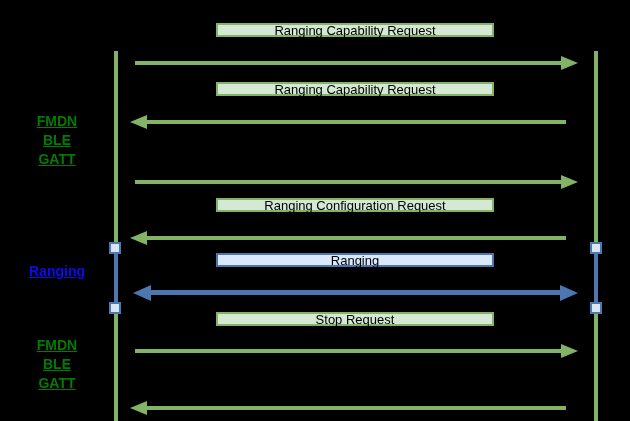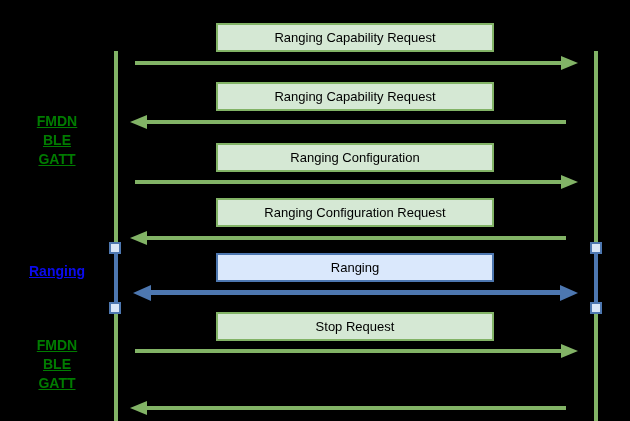--- a/index.html
+++ b/index.html
@@ -23,21 +23,21 @@
   .lifeline.left{left:114px;}
   .lifeline.right{left:594px;}
   .lifeline-blue{position:absolute;top:254px;width:4px;height:48px;background:var(--blue-stroke);}
   .lifeline-blue.left{left:114px;}
   .lifeline-blue.right{left:594px;}
   .activation{position:absolute;width:12px;height:12px;box-sizing:border-box;
     border:2px solid var(--blue-stroke);background:#d9e6f7;}
   .act-l{left:109px;} .act-r{left:590px;}
   .act-top{top:242px;} .act-bot{top:302px;}
   
-  .box{position:absolute;left:216px;width:278px;height:29px;box-sizing:border-box;
+  .box{position:absolute;left:216px;width:278px;height:14px;box-sizing:border-box;
     border:2px solid var(--green-stroke);background:var(--green-fill);
     display:flex;align-items:center;justify-content:center;
     font-size:13px;color:var(--box-text);white-space:nowrap;}
   .box.blue{border-color:var(--blue-stroke);background:var(--blue-fill);}
   
   .arrow{position:absolute;height:14px;}
   .arrow .shaft{position:absolute;top:5px;height:4px;background:var(--green-stroke);}
   .arrow .head{position:absolute;width:0;height:0;top:0;
     border-top:7px solid transparent;border-bottom:7px solid transparent;}
   .arrow.right .shaft{left:0;right:14px;}
@@ -89,21 +89,20 @@
     <div class="shaft"></div>
     <div class="head"></div>
   </div>
 
   <div class="box" style="top:82px">Ranging Capability Request</div>
   <div class="arrow left" style="left:130px;width:436px;top:115px">
     <div class="shaft"></div>
     <div class="head"></div>
   </div>
 
-  <div class="box" style="top:143px">Ranging Configuration</div>
   <div class="arrow right" style="left:135px;width:443px;top:175px">
     <div class="shaft"></div>
     <div class="head"></div>
   </div>
 
   <div class="box" style="top:198px">Ranging Configuration Request</div>
   <div class="arrow left" style="left:130px;width:436px;top:231px">
     <div class="shaft"></div>
     <div class="head"></div>
   </div>

